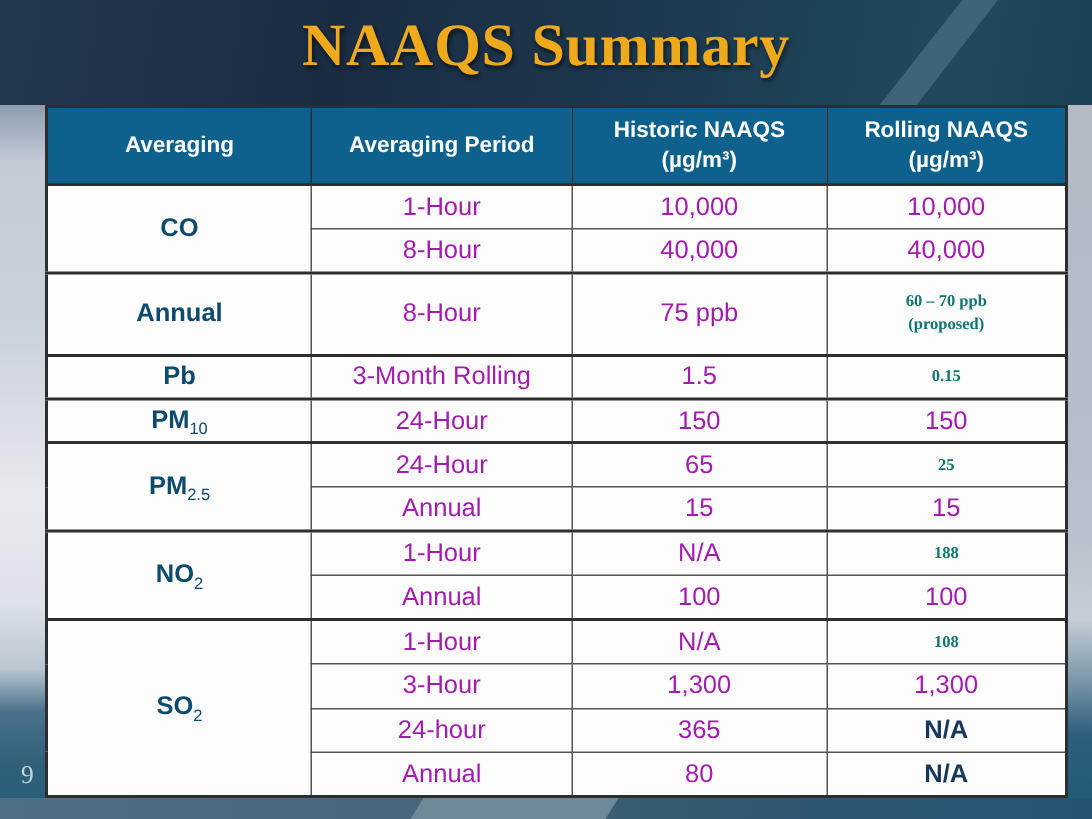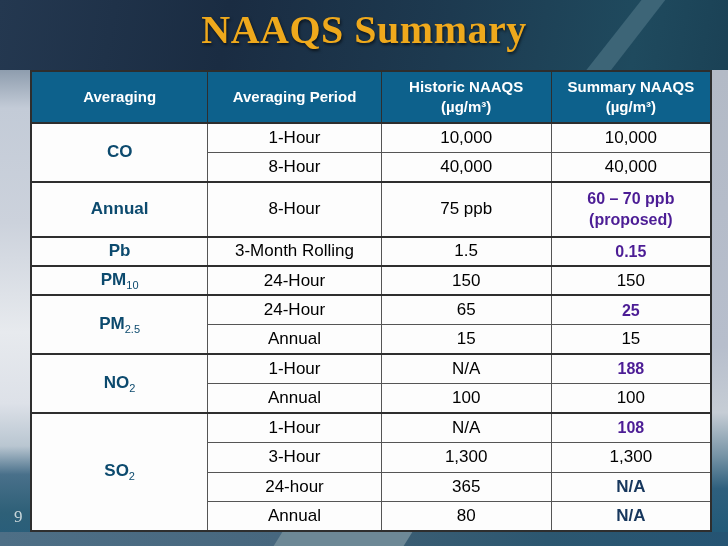--- a/index.html
+++ b/index.html
@@ -46,28 +46,28 @@
     border:2px solid #2e2e2e;
   }
   .naaqs col.c1{width:26%}.naaqs col.c2{width:25.5%}.naaqs col.c3{width:25%}.naaqs col.c4{width:23.5%}
   .naaqs th{
     background:#0d618c;color:#fff;font-weight:bold;font-size:15px;line-height:1.35;
     border:1px solid #2e2e2e;border-bottom:2px solid #2e2e2e;height:46px;
     text-align:center;vertical-align:middle;padding:2px 6px;
   }
   .naaqs td{
     border:1px solid #555;text-align:center;vertical-align:middle;
-    font-size:17px;color:#000000;padding:1px 4px;background:#fdfdfd;
+    font-size:17px;color:#a21caf;padding:1px 4px;background:#fdfdfd;
   }
   .naaqs tbody tr{height:29px}
   .naaqs tbody tr.tall{height:54px}
   .naaqs tr.group-start td{border-top:2px solid #2e2e2e}
   td.pollutant{font-weight:bold;color:#0c4a6e;}
   td.pollutant sub{font-size:11px;font-weight:normal;}
-  td.red{color:#4c1d95;font-weight:bold;font-size:16px;white-space:pre-line;line-height:1.35;}
+  td.red{color:#0f766e;font-weight:bold;font-size:11px;white-space:pre-line;line-height:1.35;font-family:Liberation Serif, serif;}
   td.navy{color:#17375d;font-weight:bold;}
 </style>
 </head>
 <body>
 
 <div class="slide">
   <div class="wedge"></div>
   <div class="strip-left"></div>
   <div class="strip-right"></div>
 
@@ -78,21 +78,21 @@
         <col class="c1">
         <col class="c2">
         <col class="c3">
         <col class="c4">
       </colgroup>
     <thead>
         <tr>
           <th>Averaging</th>
           <th>Averaging Period</th>
           <th>Historic NAAQS (µg/m³)</th>
-          <th>Summary NAAQS (µg/m³)</th>
+          <th>Rolling NAAQS (µg/m³)</th>
         </tr>
       </thead>
     <tbody>
         <tr class="group-start">
           <td class="pollutant" rowspan="2">CO</td>
           <td>1-Hour</td>
           <td>10,000</td>
           <td>10,000</td>
         </tr>
         <tr>

